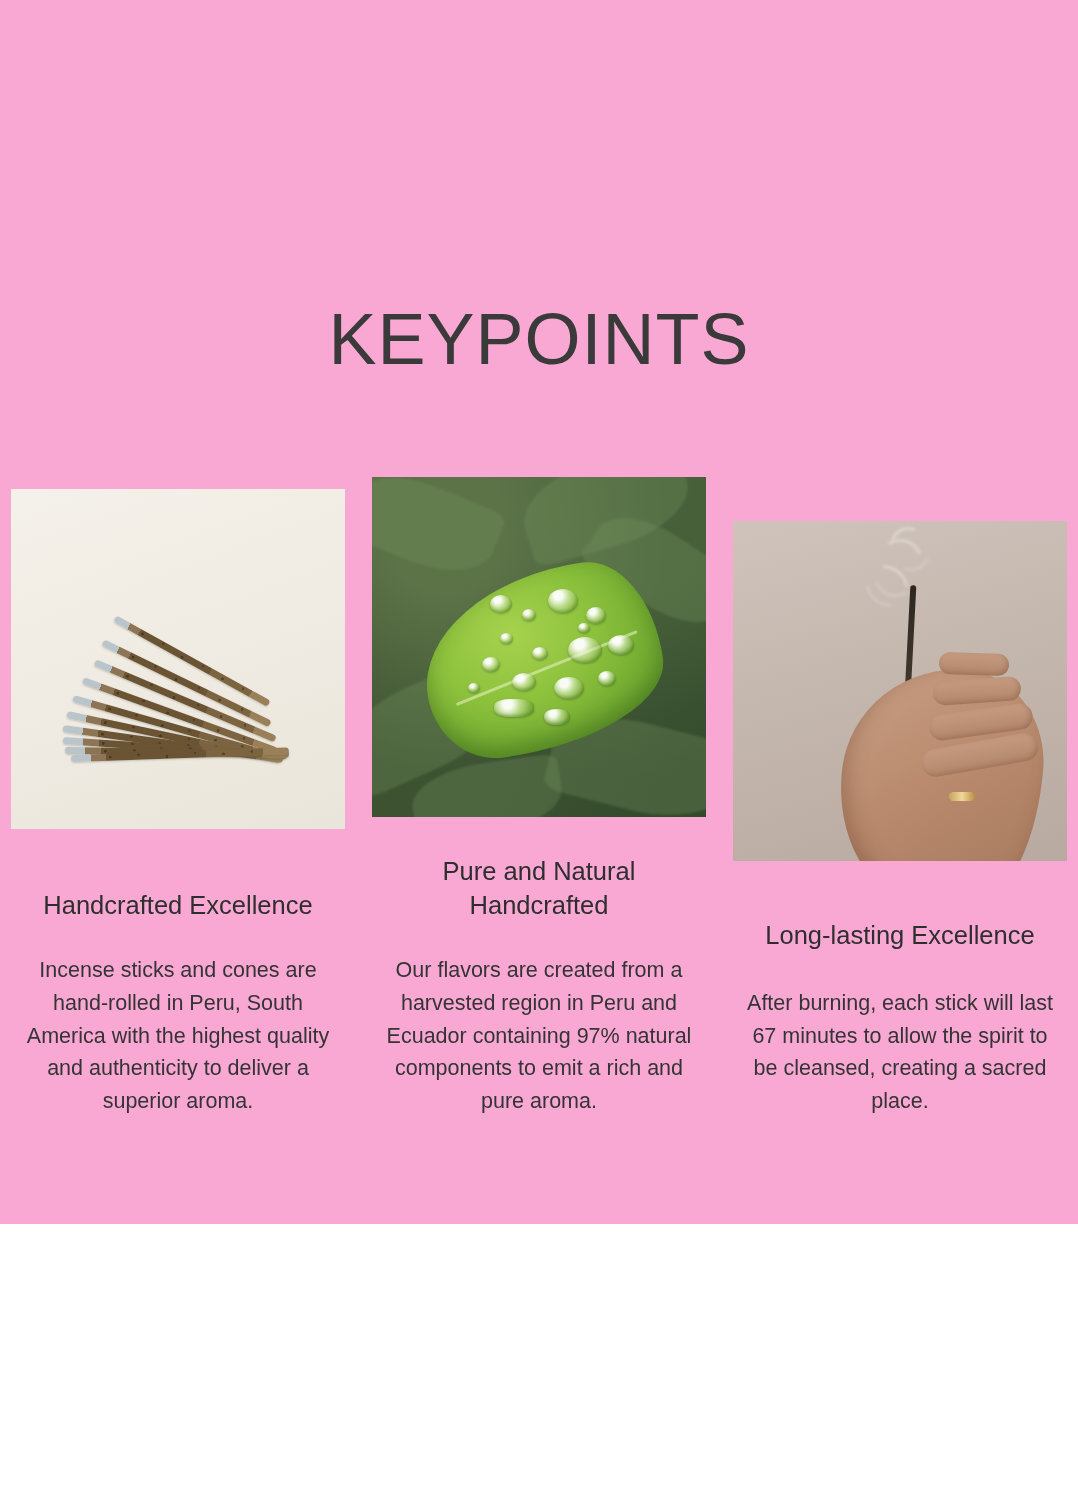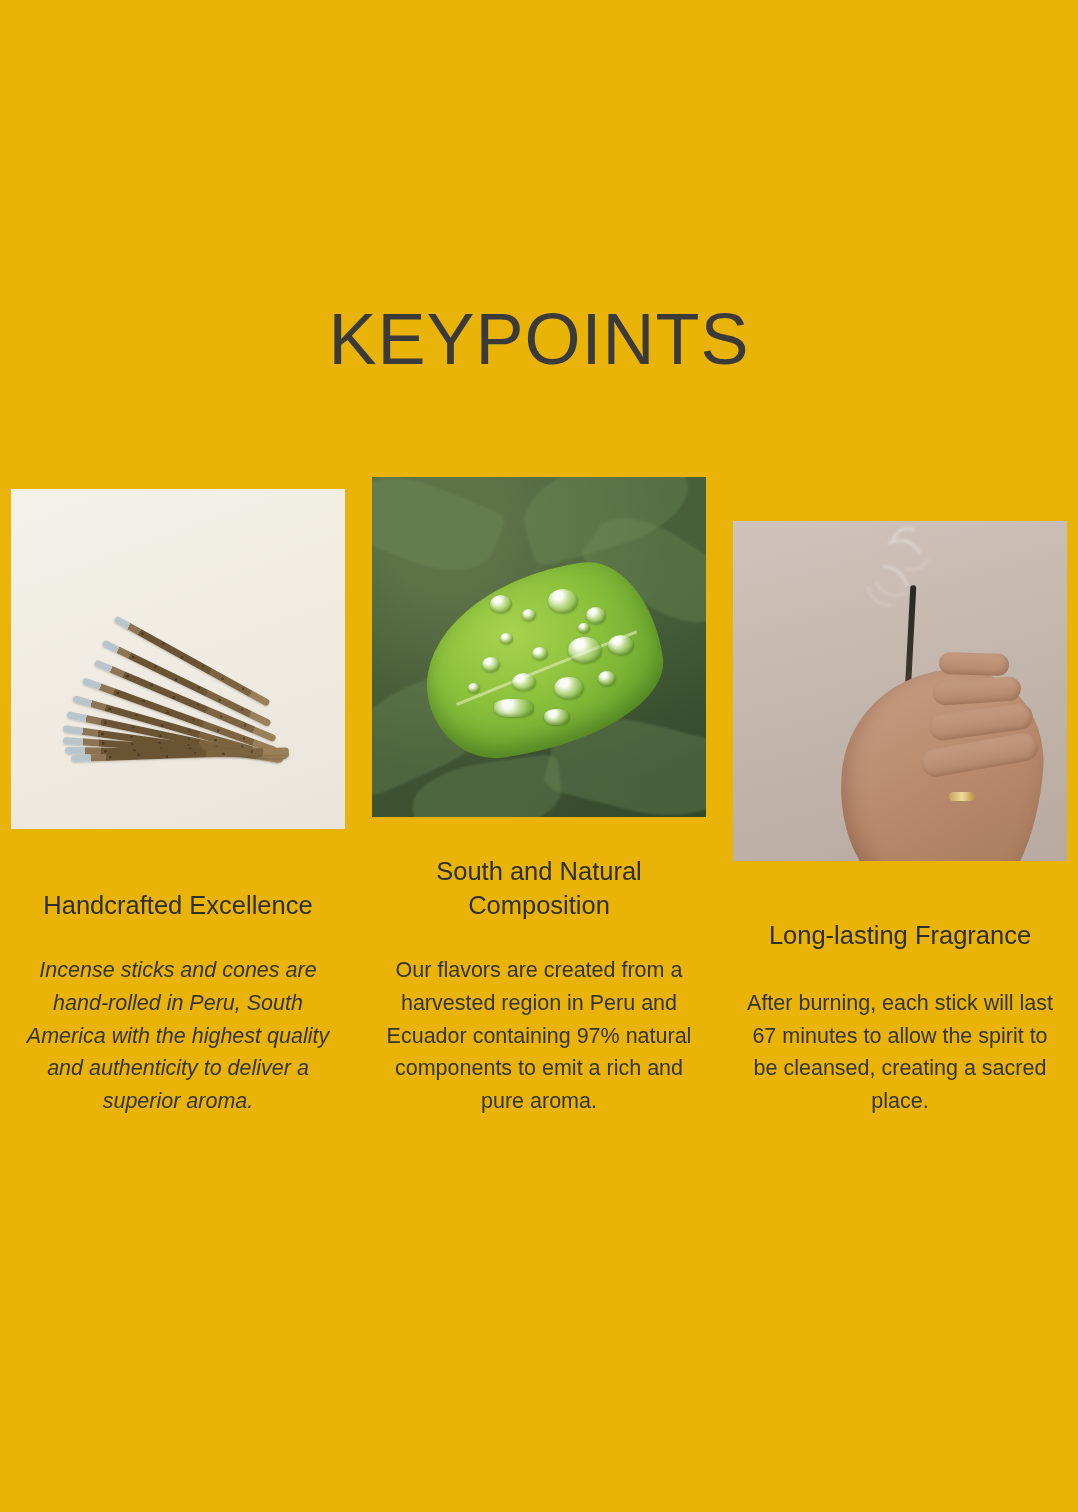--- a/index.html
+++ b/index.html
@@ -11,22 +11,22 @@
     height: 1512px;
     background: #ffffff;
     font-family: "Liberation Sans", sans-serif;
     color: #2b2b2b;
     overflow: hidden;
   }
 
   .page {
     position: relative;
     width: 1078px;
-    height: 1512px;
-    background: #eab308;
+    height: 1224px;
+    background: #f9a8d4;
   }
 
   .page-title {
     position: absolute;
     top: 252px;
     left: 0;
     width: 1078px;
     text-align: center;
     font-size: 72px;
     font-weight: 400;
@@ -78,21 +78,21 @@
     text-align: center;
     color: #343434;
     width: 318px;
   }
 
   
   .col-1 .card-title { margin-top: 60px; }
   .col-2 .card-title { margin-top: 38px; }
   .col-3 .card-title { margin-top: 58px; }
 
-  .col-1 .card-body { margin-top: 32px; font-style: italic; }
+  .col-1 .card-body { margin-top: 32px; }
   .col-2 .card-body { margin-top: 32px; }
   .col-3 .card-body { margin-top: 34px; }
 
   
   .img-sticks {
     background: linear-gradient(160deg, #f4f1ea 0%, #efebe2 55%, #eae5db 100%);
   }
   .img-sticks .stick {
     position: absolute;
     height: 7px;
@@ -254,37 +254,37 @@
         <div class="drop" style="left:128px; top:156px; width:13px; height:11px;"></div>
         <div class="drop" style="left:110px; top:180px; width:18px; height:15px;"></div>
         <div class="drop" style="left:140px; top:196px; width:24px; height:18px;"></div>
         <div class="drop" style="left:182px; top:200px; width:30px; height:22px;"></div>
         <div class="drop" style="left:226px; top:194px; width:18px; height:15px;"></div>
         <div class="drop" style="left:122px; top:222px; width:40px; height:18px; border-radius:40%;"></div>
         <div class="drop" style="left:172px; top:232px; width:26px; height:16px; border-radius:45%;"></div>
         <div class="drop" style="left:96px; top:206px; width:12px; height:10px;"></div>
         <div class="drop" style="left:206px; top:146px; width:12px; height:10px;"></div>
       </div>
-      <div class="card-title">South and Natural Composition</div>
+      <div class="card-title">Pure and Natural Handcrafted</div>
       <div class="card-body">Our flavors are created from a harvested region in Peru and Ecuador containing 97% natural components to emit a rich and pure aroma.</div>
     </div>
 
     <div class="column col-3">
       <div class="media img-hand">
         <div class="smoke" style="left:140px; top:18px; width:46px; height:54px; transform:rotate(18deg);"></div>
         <div class="smoke" style="left:158px; top:6px; width:34px; height:40px; transform:rotate(-24deg);"></div>
         <div class="smoke" style="left:132px; top:46px; width:40px; height:34px; transform:rotate(40deg);"></div>
 
         <div class="incense-stick-3"></div>
 
         <div class="hand-shape"></div>
         <div class="finger" style="right:28px; bottom:92px; width:118px; height:28px; transform:rotate(-10deg);"></div>
         <div class="finger" style="right:34px; bottom:126px; width:104px; height:26px; transform:rotate(-8deg);"></div>
         <div class="finger" style="right:46px; bottom:158px; width:88px; height:24px; transform:rotate(-4deg);"></div>
         <div class="finger" style="right:58px; bottom:186px; width:70px; height:22px; transform:rotate(2deg);"></div>
         <div class="ring" style="right:92px; bottom:60px;"></div>
       </div>
-      <div class="card-title">Long-lasting Fragrance</div>
+      <div class="card-title">Long-lasting Excellence</div>
       <div class="card-body">After burning, each stick will last 67 minutes to allow the spirit to be cleansed, creating a sacred place.</div>
     </div>
 
   </div>
 </div>
 
 </body></html>

